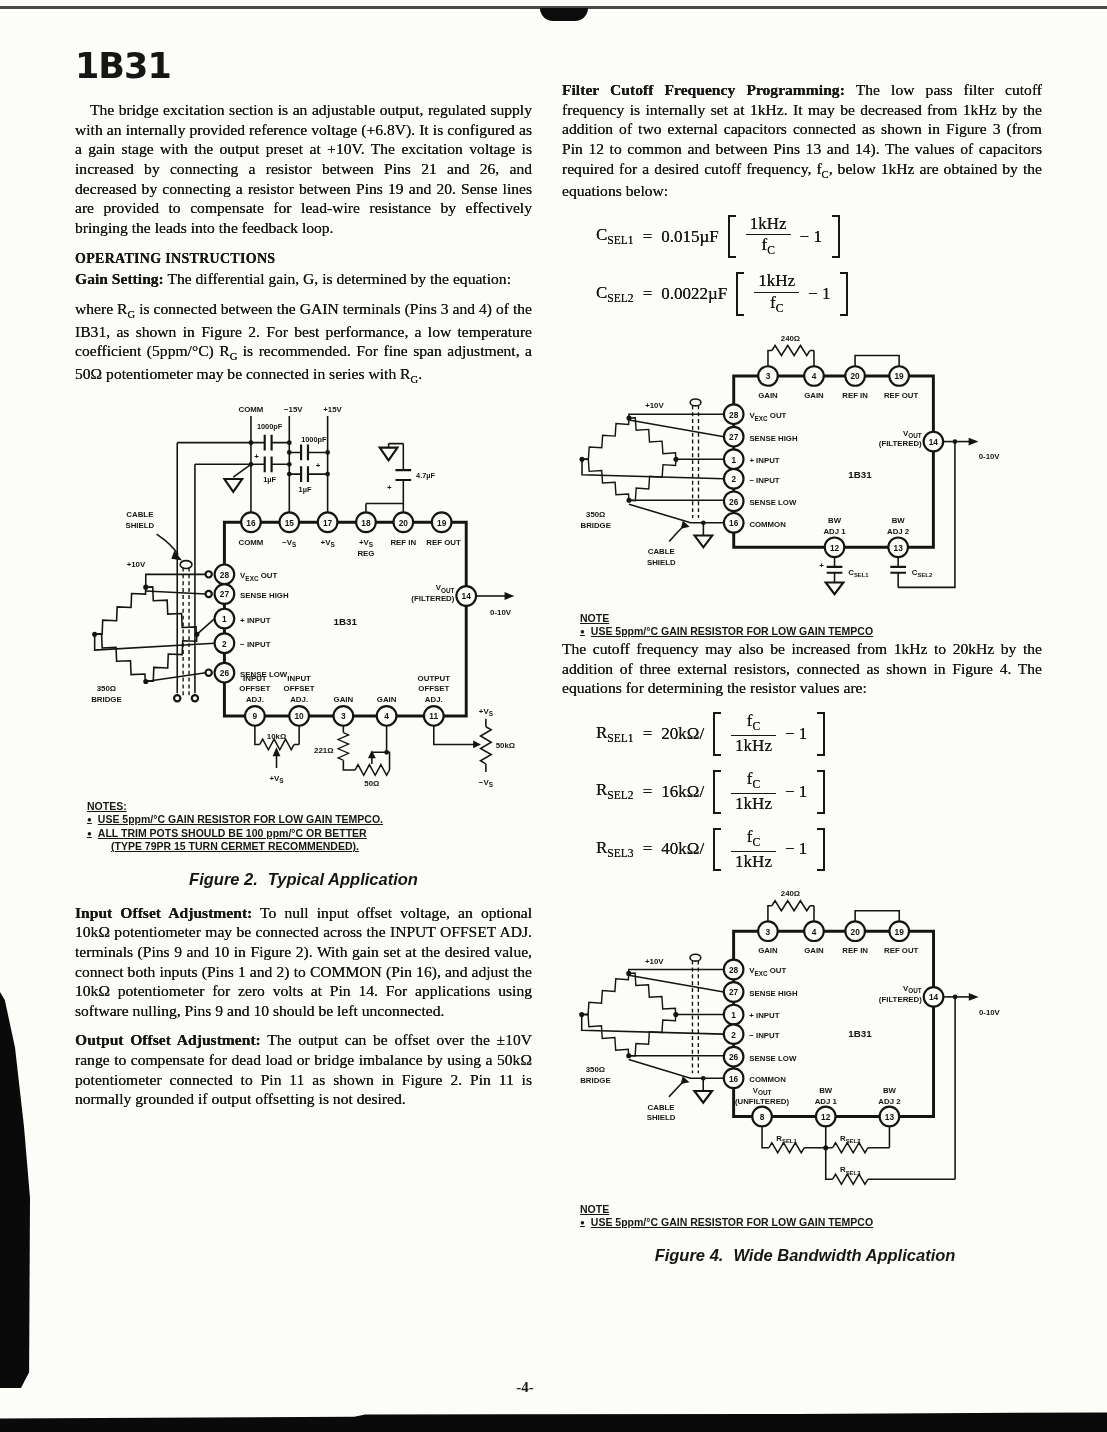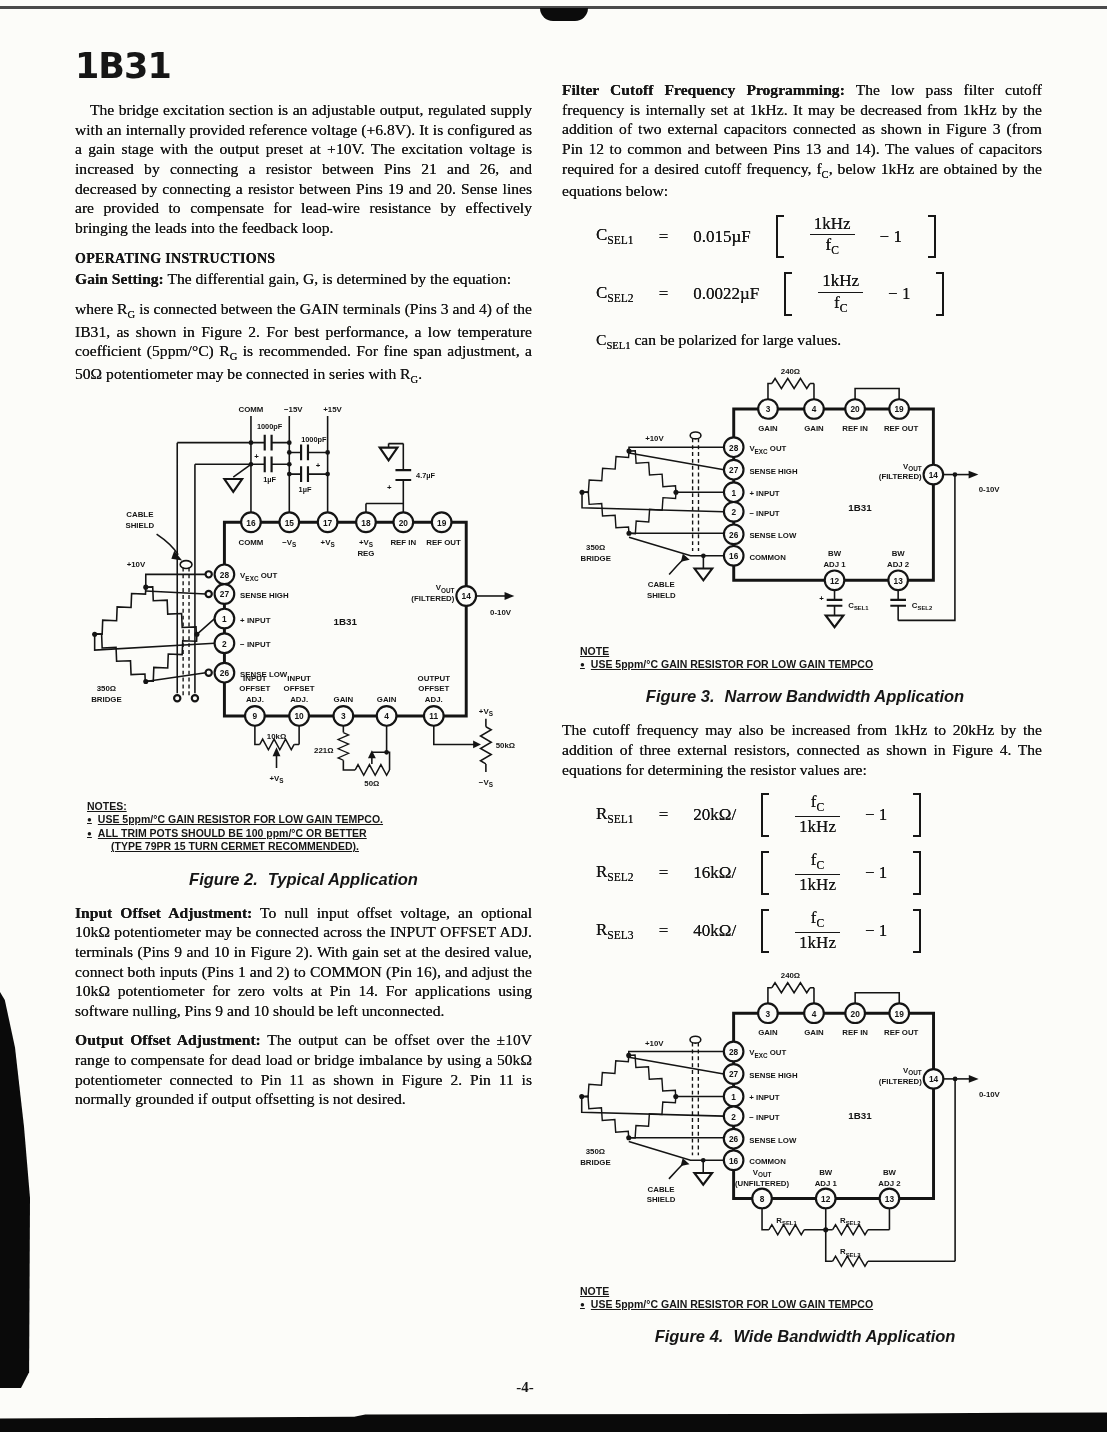--- a/index.html
+++ b/index.html
@@ -20,21 +20,21 @@
   
   .title{font-family:"DejaVu Sans",sans-serif;font-weight:bold;font-size:35px;letter-spacing:-1px;
          margin:0 0 14px 0;}
   p.body{font-size:15.6px;line-height:1.26;text-align:justify;margin:0 0 10px 0;
          text-shadow:0 0 .35px #161616;}
   p.body.indent{text-indent:15px;}
   .lead{font-weight:bold;}
   h2.sect{font-size:14px;margin:14px 0 2px 0;letter-spacing:.3px;text-shadow:0 0 .4px #161616;}
   sub{font-size:68%;}
   
-  .eq{display:flex;align-items:center;gap:25px;font-size:17px;margin:14px 0 14px 34px;
+  .eq{display:flex;align-items:center;gap:9px;font-size:17px;margin:14px 0 14px 34px;
       text-shadow:0 0 .4px #161616;}
   .eq .frac{display:inline-flex;flex-direction:column;align-items:stretch;text-align:center;
             line-height:1.1;}
   .eq .num{border-bottom:1.8px solid #161616;padding:0 4px 1px 4px;}
   .eq .den{padding:1px 4px 0 4px;}
   .brk{width:8px;align-self:stretch;border:2.3px solid #161616;}
   .brk.l{border-right:none;margin-right:1px;}
   .brk.r{border-left:none;margin-left:1px;}
   
   .fig{margin-top:6px;}
@@ -292,21 +292,20 @@
         <span>0.0022µF</span>
       <span class="brk l"></span>
       <span class="frac">
           <span class="num">1kHz</span>
           <span class="den"><span>f</span><sub>C</sub></span>
         </span>
       <span>− 1</span>
       <span class="brk r"></span>
     </div>
 
-    <p class="body" style="margin-left:34px"><span>C</span><sub>SEL1</sub><span> can be polarized for large values.</span></p>
 
     <div class="fig" style="margin-left:6px">
     <svg width="490" height="276" viewBox="0 0 500 282">
       <defs>
         <g id="zz3">
               <polyline points="0,0 3,-6 9,6 15,-6 21,6 27,-6 33,6 36,0" fill="none" stroke="#141414" stroke-width="1.6"></polyline>
             </g>
         <g id="zb3">
               <polyline points="0,0 5,-5 15,5 25,-5 35,5 45,-5 55,5 65,-5 70,0" fill="none" stroke="#141414" stroke-width="1.6"></polyline>
             </g>
@@ -404,21 +403,20 @@
       <path class="w" d="M103,216 Q112,206 120,198"></path>
       <polygon class="ah" points="117,195 124,201 115,203"></polygon>
     </svg>
     <div class="notes">
       <div>NOTE</div>
       <div class="row">
             <span class="blt">●</span>
             <span>USE 5ppm/°C GAIN RESISTOR FOR LOW GAIN TEMPCO</span>
           </div>
     </div>
-    <div class="caption"><span>Figure 3.</span><span class="cap-text">Narrow Bandwidth Application</span></div>
     </div>
 
     <p class="body">The cutoff frequency may also be increased from 1kHz to 20kHz by the addition of three external resistors, connected as shown in Figure 4. The equations for determining the resistor values are:</p>
 
     <div class="eq">
       <span><span>R</span><sub>SEL1</sub></span>
       <span>=</span>
         <span>20kΩ/</span>
       <span class="brk l"></span>
       <span class="frac">

